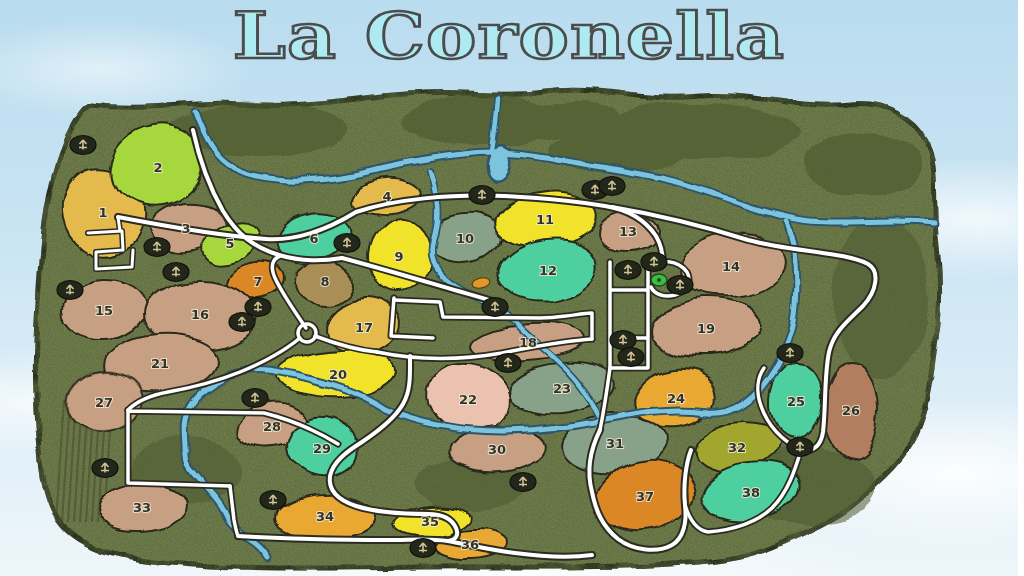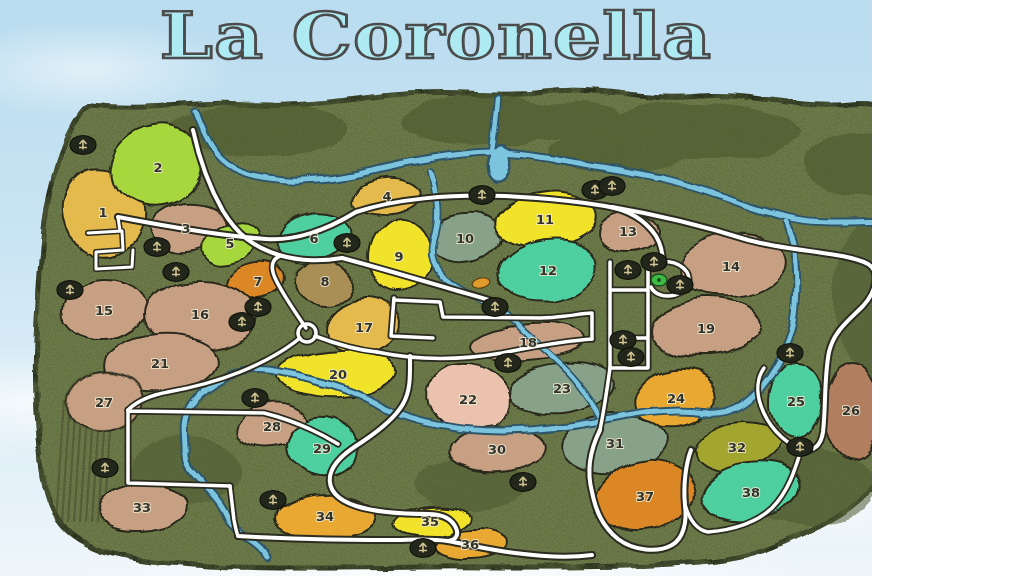--- a/index.html
+++ b/index.html
@@ -1,16 +1,16 @@
 <!DOCTYPE html>
 <html><head>
 <meta charset="utf-8">
 <style>
   html,body{margin:0;padding:0;}
-  .stage{position:relative;width:872px;height:576px;overflow:hidden;
+  .stage{position:relative;width:1018px;height:576px;overflow:hidden;
          font-family:"DejaVu Sans", sans-serif;}
   .sky{position:absolute;inset:0;
     background:
       radial-gradient(ellipse 220px 70px at 10% 12%, rgba(255,255,255,.55), transparent 70%),
       radial-gradient(ellipse 280px 90px at 96% 38%, rgba(255,255,255,.75), transparent 70%),
       radial-gradient(ellipse 320px 110px at 94% 82%, rgba(255,255,255,.9), transparent 70%),
       radial-gradient(ellipse 260px 80px at 3% 70%, rgba(255,255,255,.7), transparent 70%),
       radial-gradient(ellipse 500px 120px at 50% 100%, rgba(255,255,255,.8), transparent 75%),
       linear-gradient(180deg,#b9dcEF 0%, #c9e4f3 40%, #e2f0f8 80%, #eef6fa 100%);}
   .title{position:absolute;top:-4px;left:0;right:0;text-align:center;

